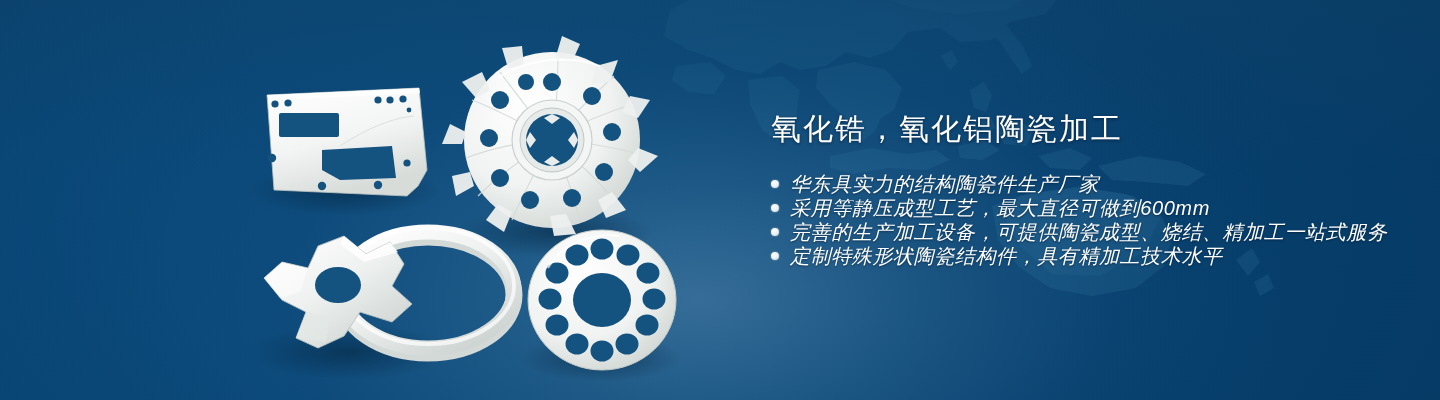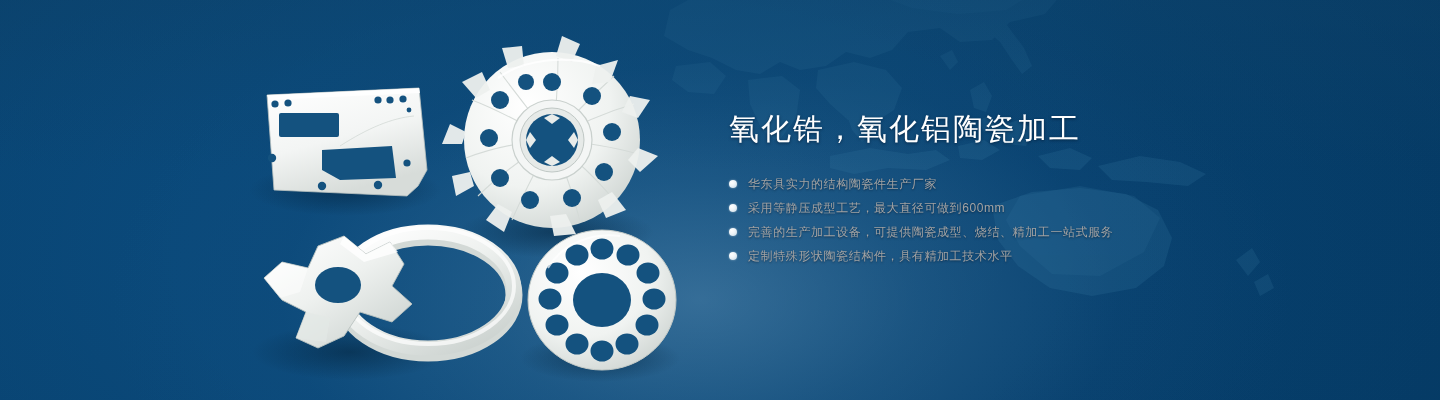--- a/index.html
+++ b/index.html
@@ -41,21 +41,21 @@
     width:820px; height:330px;
     opacity:0.5;
   }
   .map-layer svg { display:block; width:100%; height:100%; }
 
   
   .products { position:absolute; left:0; top:0; width:740px; height:400px; }
   .products svg { display:block; width:740px; height:400px; }
 
   
-  .copy { position:absolute; left:729px; top:108px; width:620px; }
+  .copy { position:absolute; left:771px; top:108px; width:620px; }
   .headline {
     font-size:30px;
     line-height:42px;
     letter-spacing:2px;
     color:#ffffff;
     font-weight:400;
     text-shadow:0 1px 3px rgba(0,22,45,0.65);
     white-space:nowrap;
   }
   .bullets { margin-top:22px; }
@@ -67,26 +67,27 @@
   }
   .bullet + .bullet { margin-top:1px; }
   .dot {
     width:8px; height:8px; border-radius:50%;
     background:radial-gradient(circle at 34% 30%, #ffffff 0%, #eef4f8 45%, #c3d6e4 100%);
     flex:0 0 8px;
     margin-right:11px;
     box-shadow:0 0 2px rgba(255,255,255,0.5);
   }
   .btext {
-    font-size:12px;
+    font-size:20px;
     line-height:20px;
     letter-spacing:0.6px;
-    color:#a3a3a3;
+    color:#ffffff;
     text-shadow:0 1px 2px rgba(0,20,40,0.55);
     white-space:nowrap;
+    font-style:italic;
   }
 </style>
 </head>
 <body>
 
 <div id="banner">
 
   <div class="bg-base"></div>
 
   <div class="map-layer">

